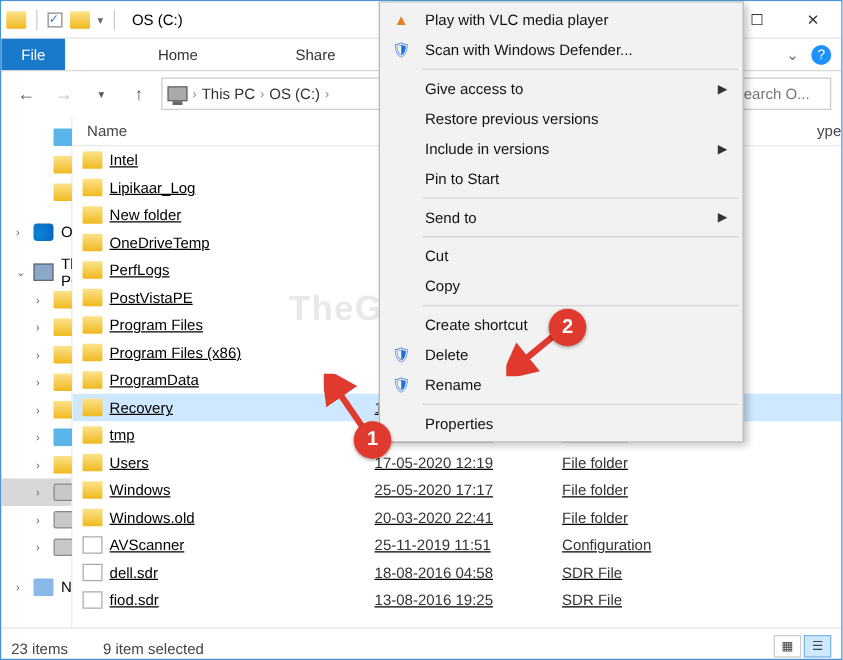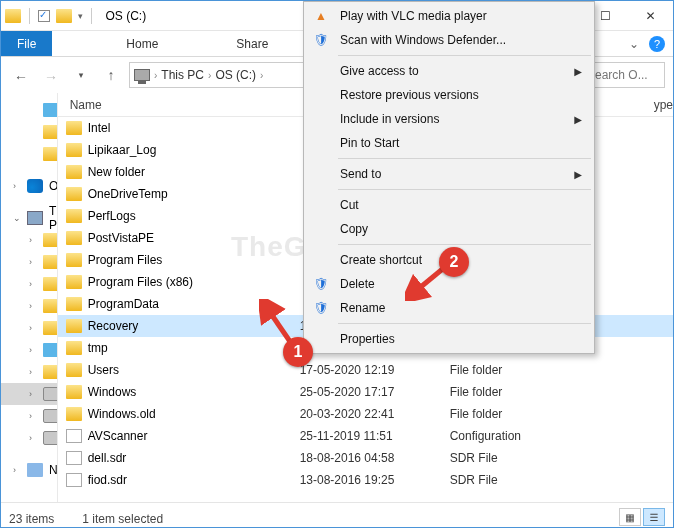--- a/index.html
+++ b/index.html
@@ -41,21 +41,21 @@
 .nav-item .ic.thispc { background: #8aa8c8; border: 1px solid #667; }
 .nav-item .ic.drive { background: #c8c8c8; border: 1px solid #888; border-radius: 2px; }
 .nav-item .ic.net { background: #8ab8e8; border-radius: 1px; }
 .nav-item.pinned::after { content:"📌"; font-size:9px; margin-left:auto; margin-right:6px; opacity:.6; }
 .nav-item.sel { background: #d8d8d8; }
 .nav-sep { height: 10px; }
 .listarea { flex: 1; display: flex; flex-direction: column; }
 .colhead { height: 24px; border-bottom: 1px solid #e9e9e9; display: flex; align-items: center; font-size: 12px; color: #444; }
 .colhead .cname { padding-left: 12px; width: 240px; }
 .colhead .ctype { padding-left: 0; }
-.rows { flex: 1; overflow-y: auto; overflow-x: auto; }
+.rows { flex: 1; overflow-y: auto; overflow-x: auto; text-decoration: underline; }
 .row { height: 22px; display: flex; align-items: center; padding-left: 8px; white-space: nowrap; }
 .row.sel { background: #cde8ff; }
 .row .ic { width: 16px; height: 14px; margin-right: 6px; }
 .row .ic.folder { background: linear-gradient(#fce38a,#f0b820); border-radius: 1px; }
 .row .ic.file { background: #fff; border: 1px solid #aaa; }
 .row .n { width: 212px; }
 .row .d { width: 150px; color: #333; }
 .row .t { color: #333; }
 .statusbar { height: 24px; border-top: 1px solid #e5e5e5; display: flex; align-items: flex-end; padding: 0 8px; gap: 28px; color: #444; }
 .statusbar .views { margin-left: auto; display: flex; gap: 2px; }
@@ -299,21 +299,21 @@
           <span class="n">fiod.sdr</span>
           <span class="d">13-08-2016 19:25</span>
           <span class="t">SDR File</span>
         </div>
       </div>
   </div>
 </div>
 
 <div class="statusbar">
   <span>23 items</span>
-  <span>1 item selected</span>
+  <span>9 item selected</span>
   <div class="views">
     <div>▦</div>
     <div class="active">☰</div>
   </div>
 </div>
 
 <div class="watermark">TheGeekPage.com</div>
 
 <div class="ctxmenu" id="ctxmenu">
     <div class="mi">

